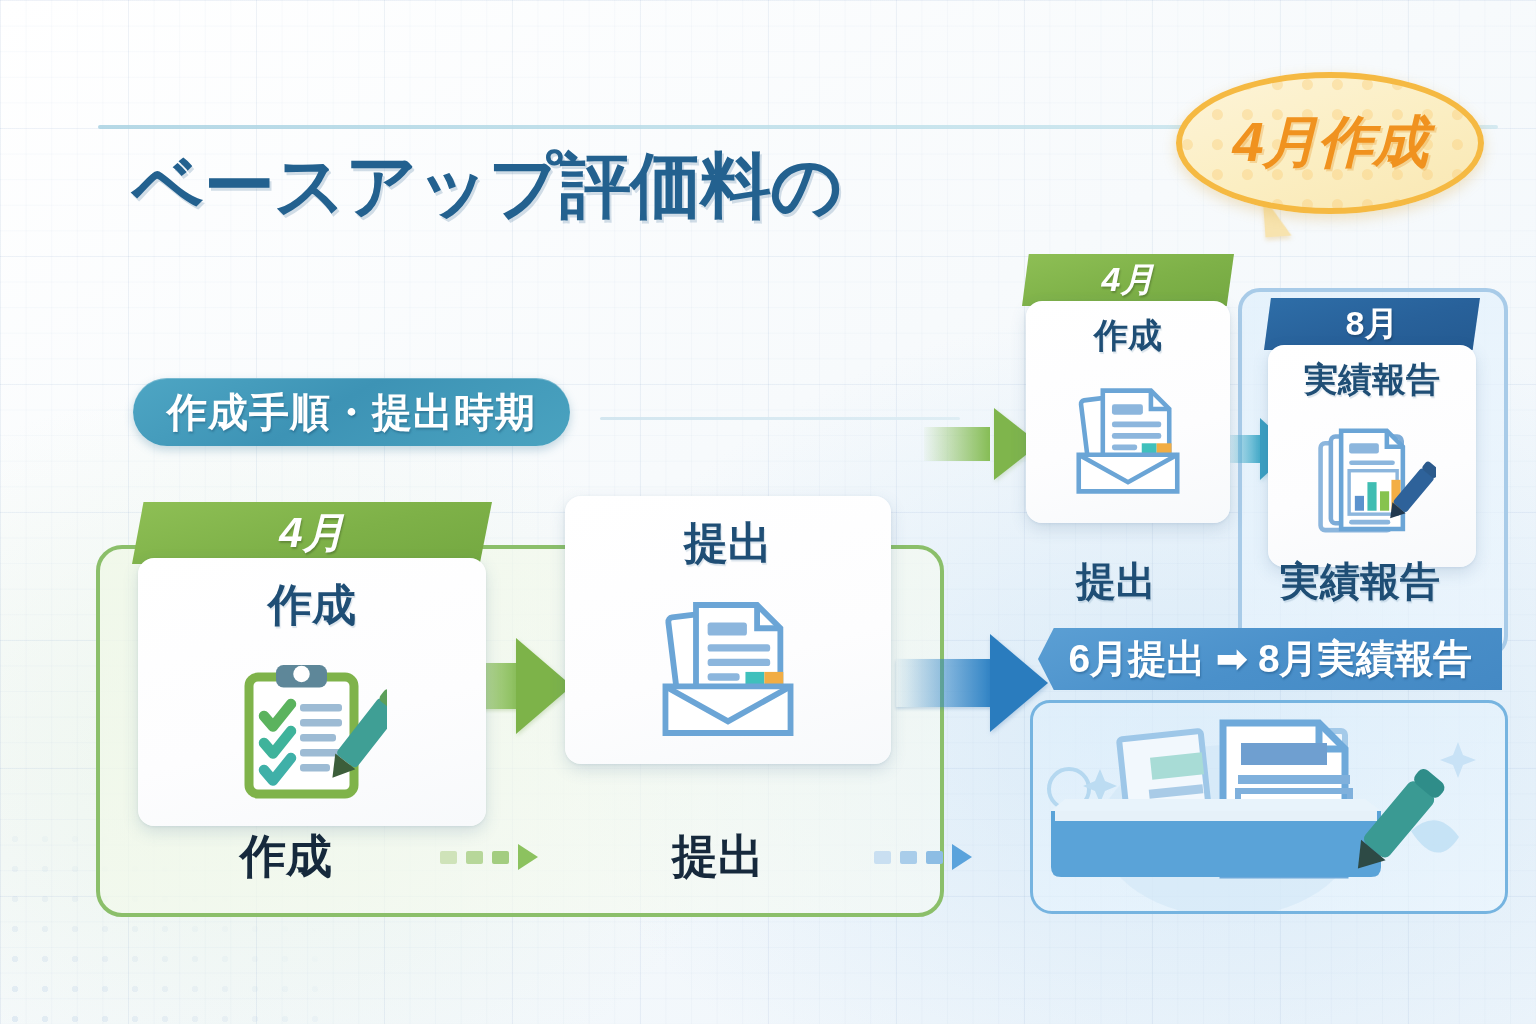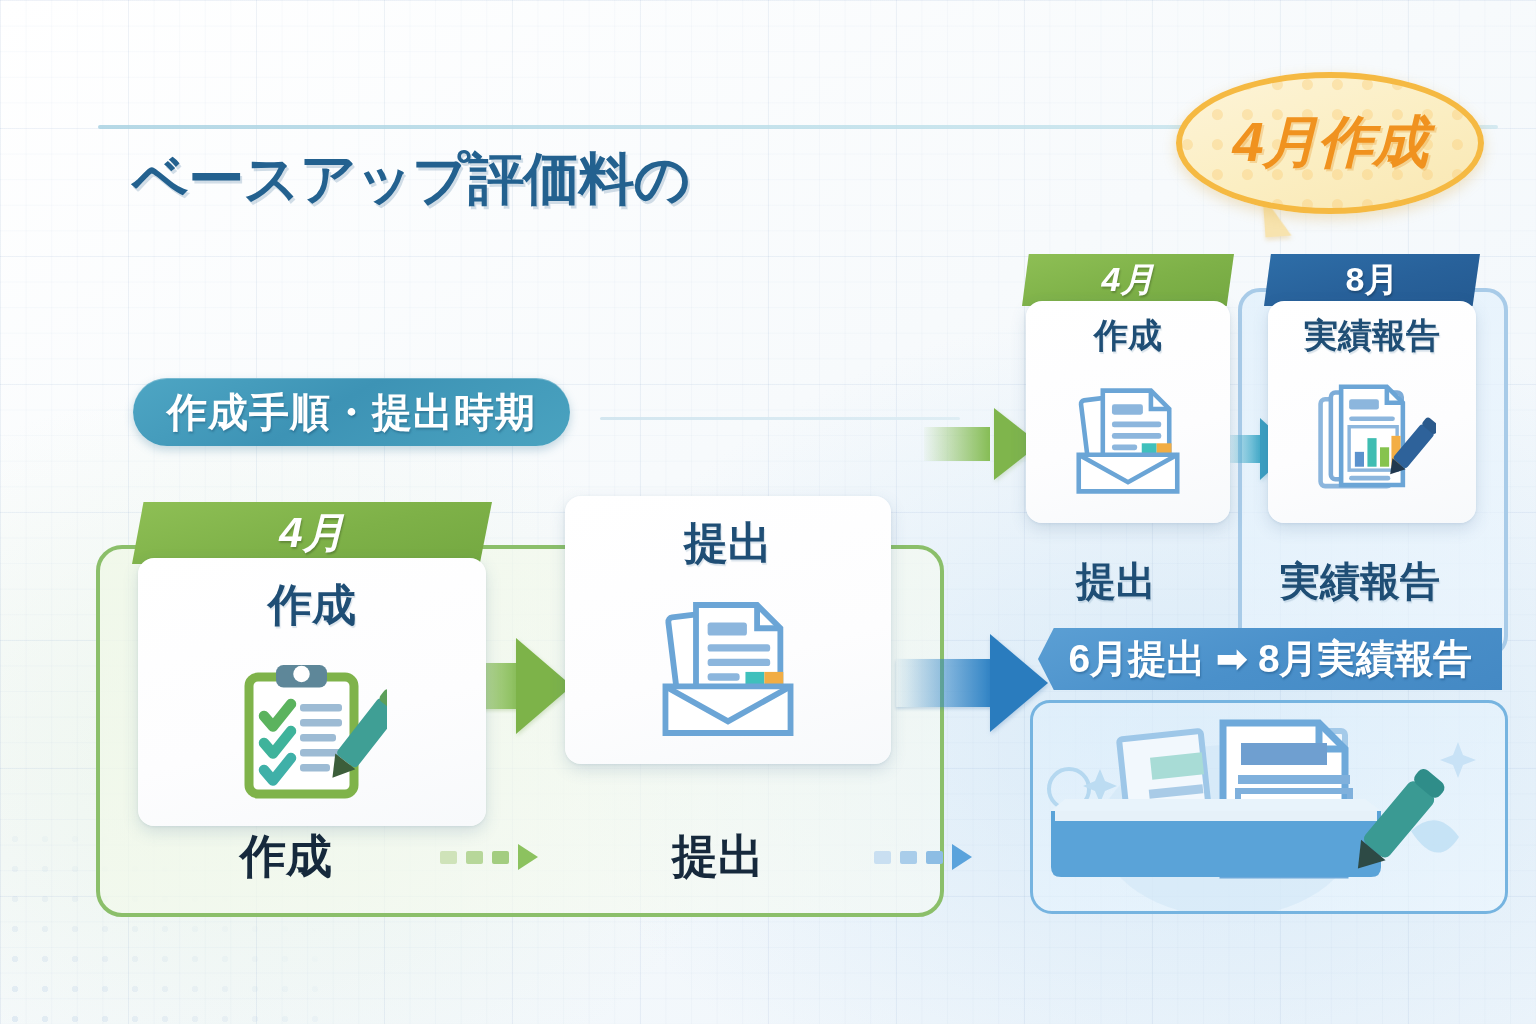--- a/index.html
+++ b/index.html
@@ -46,21 +46,21 @@
     border-radius:2px; opacity:.9;
   }
 
   
   #title-block{ position:absolute; left:132px; top:150px; width:830px; }
   .title-line{
     color:#23618f; font-weight:bold; letter-spacing:-1px;
     line-height:1.02; white-space:nowrap;
     text-shadow:2px 3px 0 rgba(40,95,140,.20), 0 1px 0 rgba(255,255,255,.5);
   }
-  #title-line-1{ font-size:56px; }
+  #title-line-1{ font-size:71px;font-family:Liberation Serif, serif; }
   #title-line-2{ font-size:88px; margin-top:6px; }
 
   #subtitle-badge{
     position:absolute; left:133px; top:378px;
     height:68px; padding:0 34px;
     display:flex; align-items:center;
     border-radius:34px;
     background:linear-gradient(150deg,#4ea6c4 0%,#3d93b5 45%,#4aa3c0 100%);
     color:#ffffff; font-size:40px; font-weight:bold; letter-spacing:1px;
     box-shadow:0 4px 10px rgba(50,120,155,.28), inset 0 1px 0 rgba(255,255,255,.25);
@@ -163,21 +163,21 @@
   #card-submit .tab{ width:336px; font-size:42px; }
   #card-submit .card-body{ width:326px; height:268px; margin-left:5px; margin-top:-6px; }
   #card-submit .card-label{ font-size:44px; margin-top:18px; }
 
   #card-create-r{ left:1022px; top:254px; width:212px; }
   #card-create-r .tab{ width:212px; height:52px; font-size:34px; }
   #card-create-r .card-body{ width:204px; height:222px; margin-left:4px; margin-top:-5px; }
   #card-create-r .card-label{ font-size:34px; margin-top:12px; }
 
   #card-report-r{ left:1264px; top:254px; width:216px; }
-  #card-report-r .tab{ width:216px; height:52px; font-size:34px; }
+  #card-report-r .tab{ width:216px; height:52px; font-size:34px;margin-top:44px; }
   #card-report-r .card-body{ width:208px; height:222px; margin-left:4px; margin-top:-5px; }
   #card-report-r .card-label{ font-size:34px; margin-top:12px; }
 
   
   .block-arrow{ position:absolute; }
   .block-arrow .shaft{ position:absolute; left:0; top:50%; transform:translateY(-50%); }
   .block-arrow .head{
     position:absolute; right:0; top:50%; transform:translateY(-50%);
     width:0;height:0;
   }

